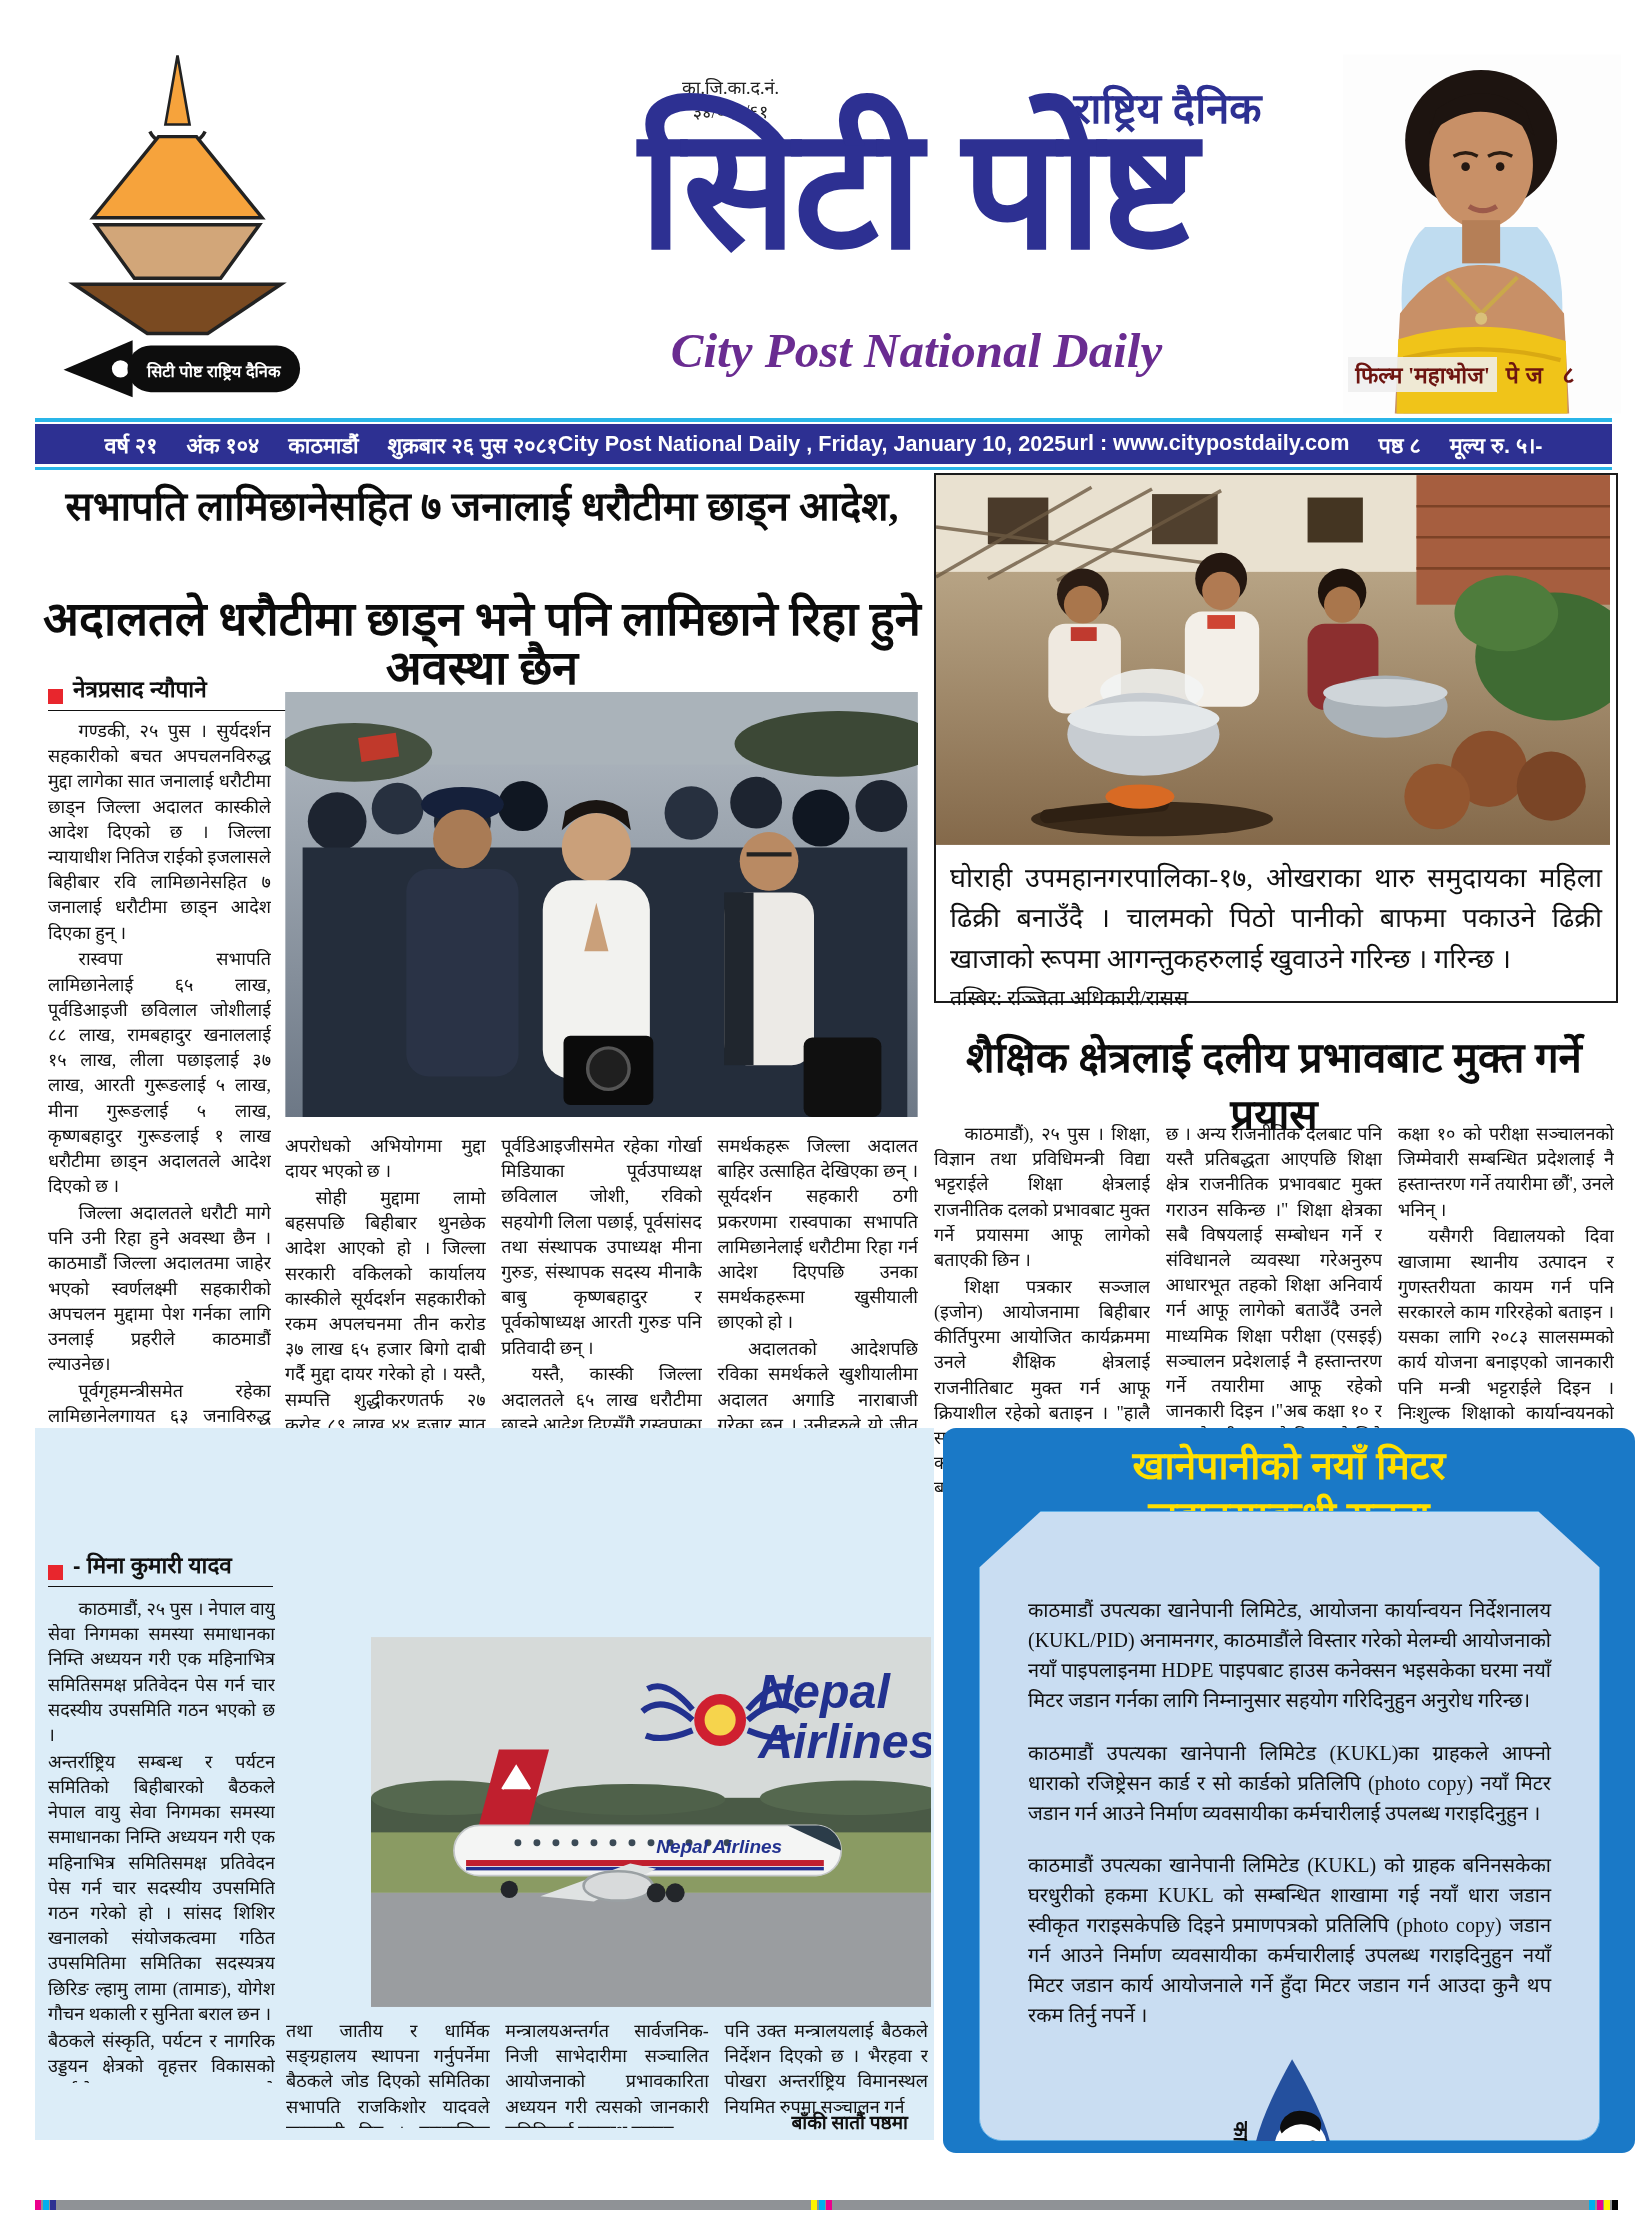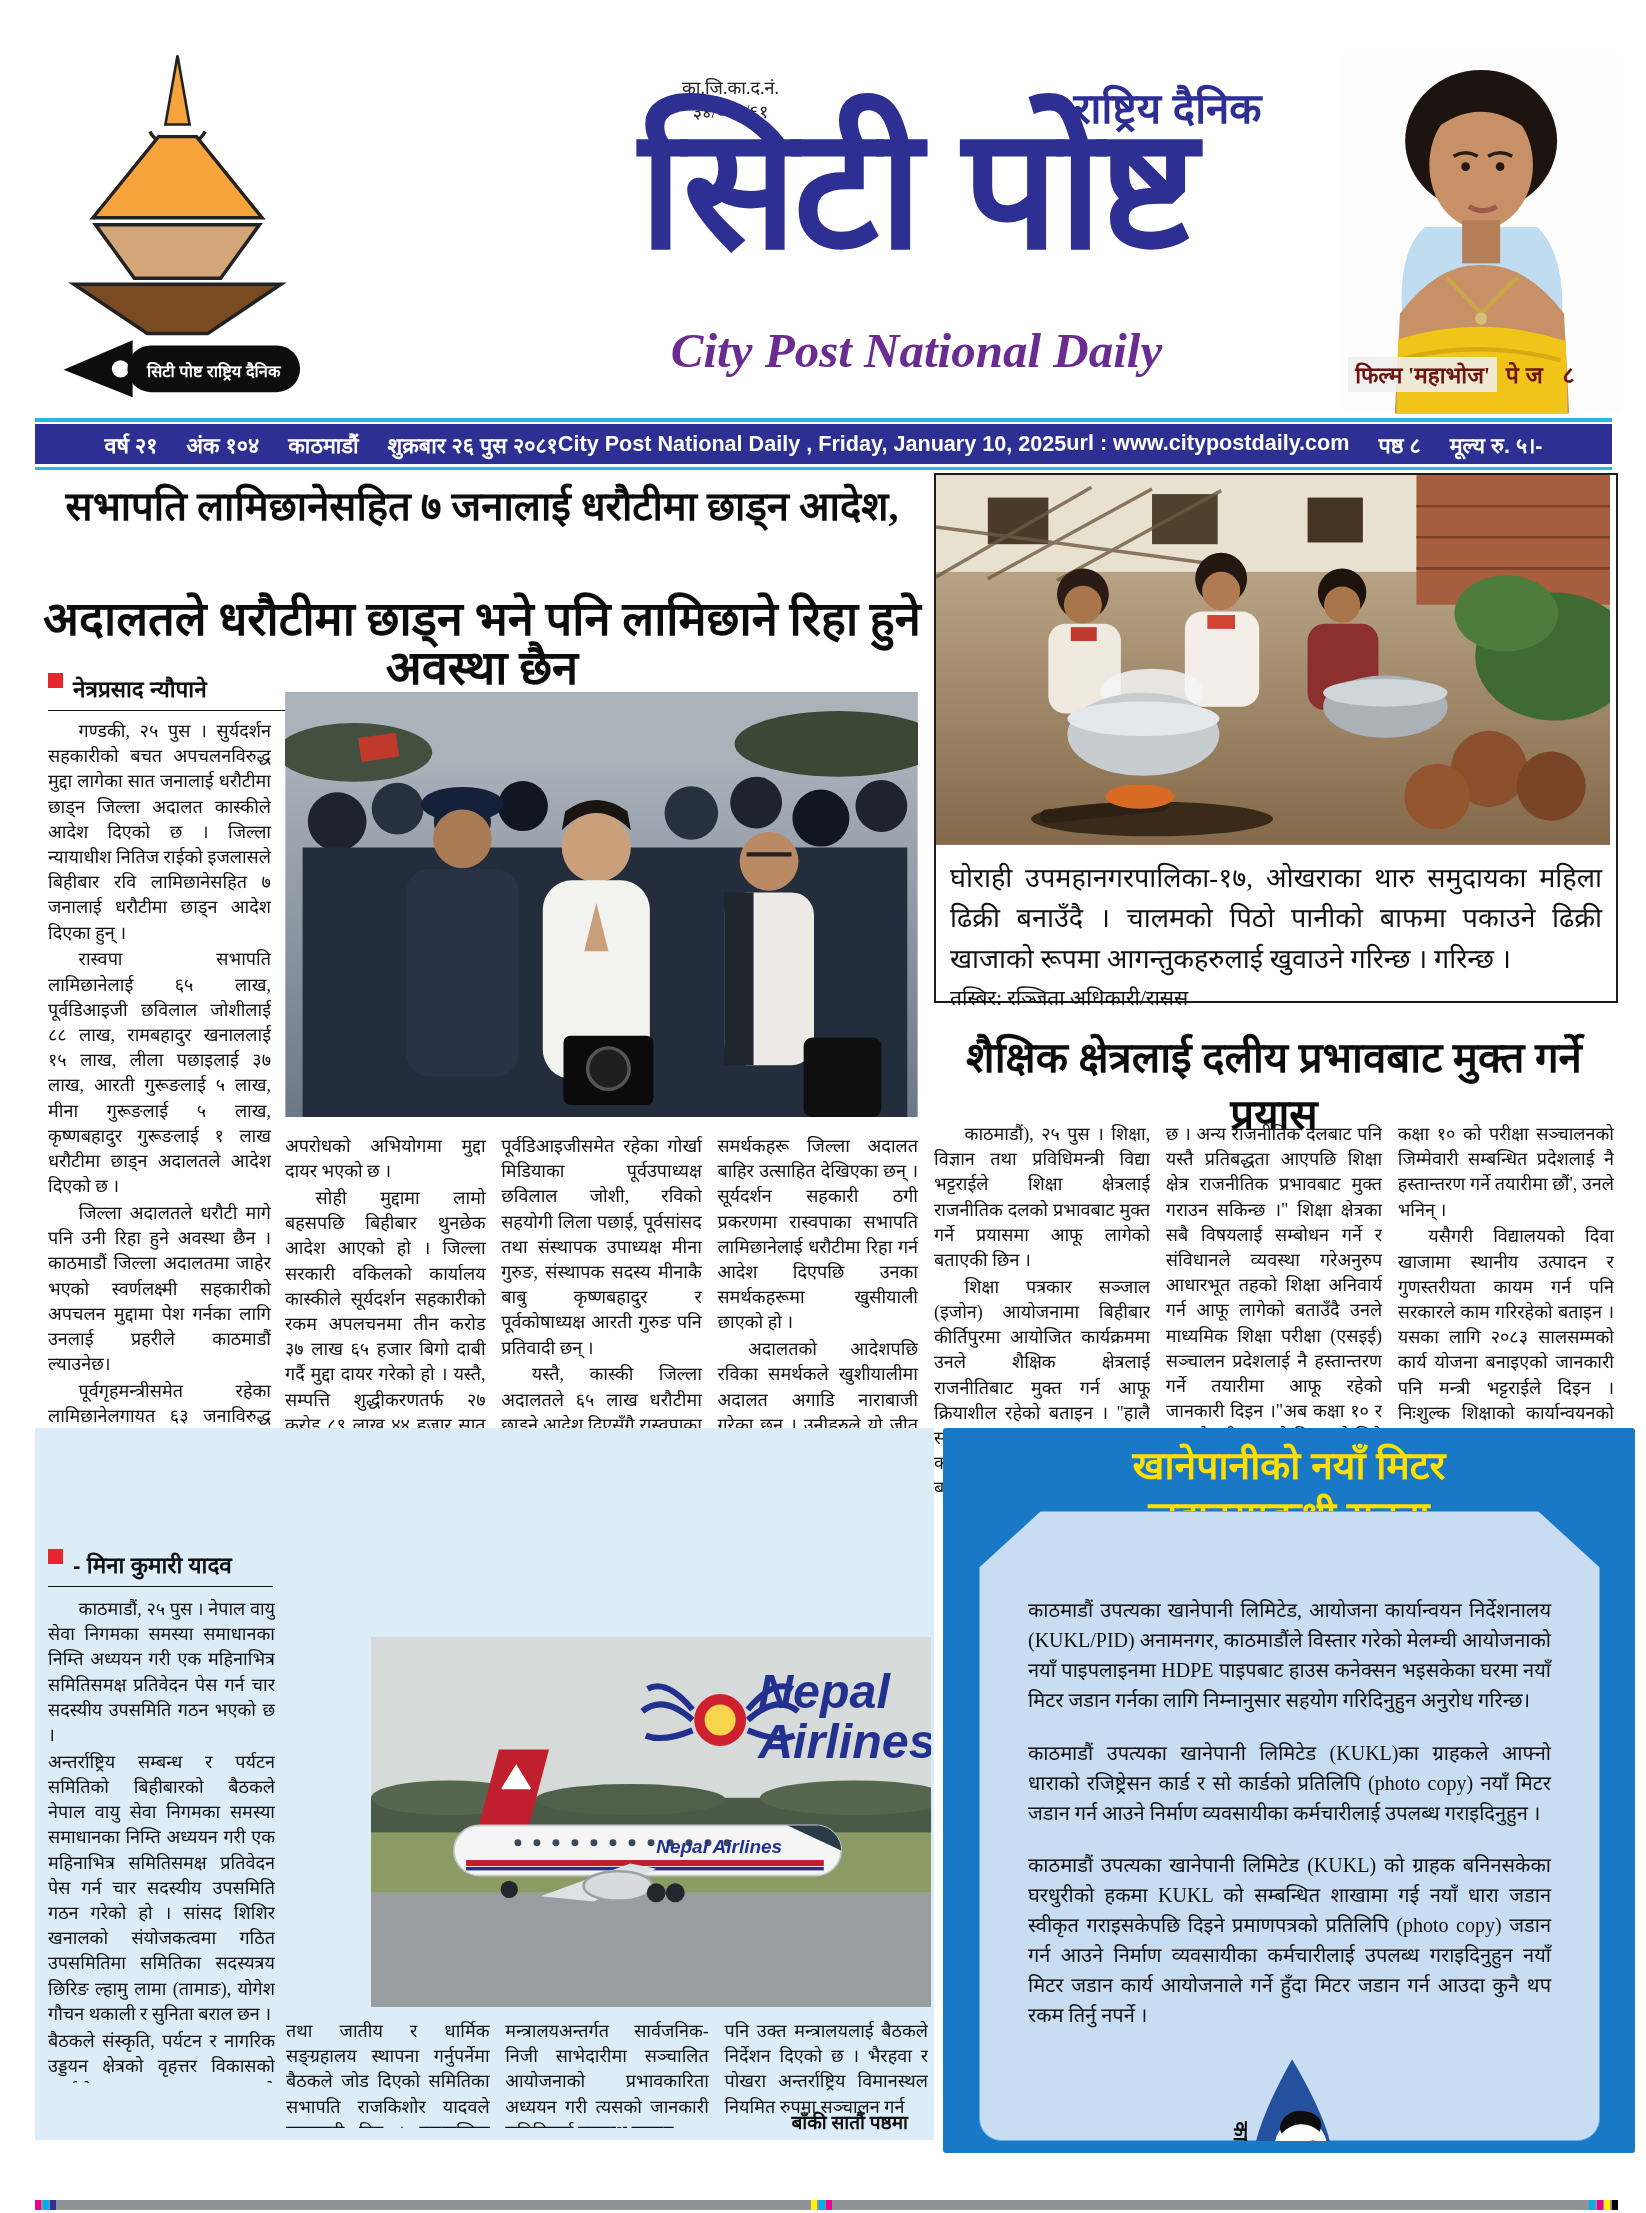--- a/index.html
+++ b/index.html
@@ -18,37 +18,37 @@
   .promo .pg{color:#6d1410;font-weight:bold;font-size:23px;letter-spacing:7px;}
   
   .rule-cyan{height:3.5px;background:#29b5e8;}
   .datebar{height:40px;background:#2d3092;display:flex;align-items:center;justify-content:center;
            padding:0 29px;color:#fff;font-family:"Liberation Sans",sans-serif;font-weight:bold;font-size:21.6px;}
   .datebar .grp{display:flex;gap:29px;white-space:nowrap;}
   
   .lead-h1{font-size:40px;font-weight:bold;text-align:center;line-height:1.05;color:#0c0c0c;}
   .lead-h2{font-size:47px;font-weight:bold;text-align:center;line-height:1.05;color:#0c0c0c;}
   .sec-h{font-size:42px;font-weight:bold;text-align:center;color:#0c0c0c;}
-  .byline{display:flex;align-items:flex-start;gap:10.4px;border-bottom:1.7px solid #111;padding-bottom:6px;}
+  .byline{display:flex;align-items:flex-end;gap:10.4px;border-bottom:1.7px solid #111;padding-bottom:6px;}
   .byline .sq{width:14.7px;height:14.7px;background:#e8262d;flex:0 0 auto;}
   .byline .nm{font-size:22.5px;font-weight:bold;font-family:"Liberation Sans",sans-serif;}
   .body-col{font-size:18px;line-height:1.4;text-align:justify;overflow:hidden;}
   .body-col p{margin:0 0 1.7px 0;text-indent:1.7em;}
   .body-col p.cont{text-indent:0;}
   .more{font-size:19px;font-weight:bold;text-align:right;text-indent:0 !important;margin-top:5.2px;}
   .cols3{display:flex;gap:15.6px;}
   .cols3 .c{flex:1 1 0;}
   
   .photobox{border:2.6px solid #1b1b1b;background:#fff;}
   .caption{font-size:27px;line-height:1.5;text-align:justify;padding:8.6px 14px 3.5px 14px;}
   .credit{font-size:21px;padding:0 14px 7px 14px;}
   
   .air-panel{background:#dcedf8;}
   
-  .notice{background:#1a79c7;border-radius:3px;}
+  .notice{background:#1a79c7;border-radius:13px;}
   .notice-h{color:#ffdf00;font-weight:bold;font-size:39px;text-align:center;line-height:1.25;
             font-family:"Liberation Sans",sans-serif;}
   .notice-panel{background:#c9ddf2;border:1.7px solid #5fb0e8;border-radius:7px 7px 22.5px 22.5px;
                 clip-path:polygon(10% 0,90% 0,100% 9%,100% 100%,0 100%,0 9%);}
   .notice-body{padding:83px 48px 8.6px 48px;font-size:20px;line-height:1.5;text-align:justify;color:#101010;}
   .notice-body p{margin:0 0 22.5px 0;}
   .n-org1{color:#0a5fae;font-weight:bold;font-size:27px;text-align:center;font-family:"Liberation Sans",sans-serif;}
   
   .footer-bar{background:#8f9296;height:9.5px;}
   .cmyk{display:flex;gap:1.7px;}

